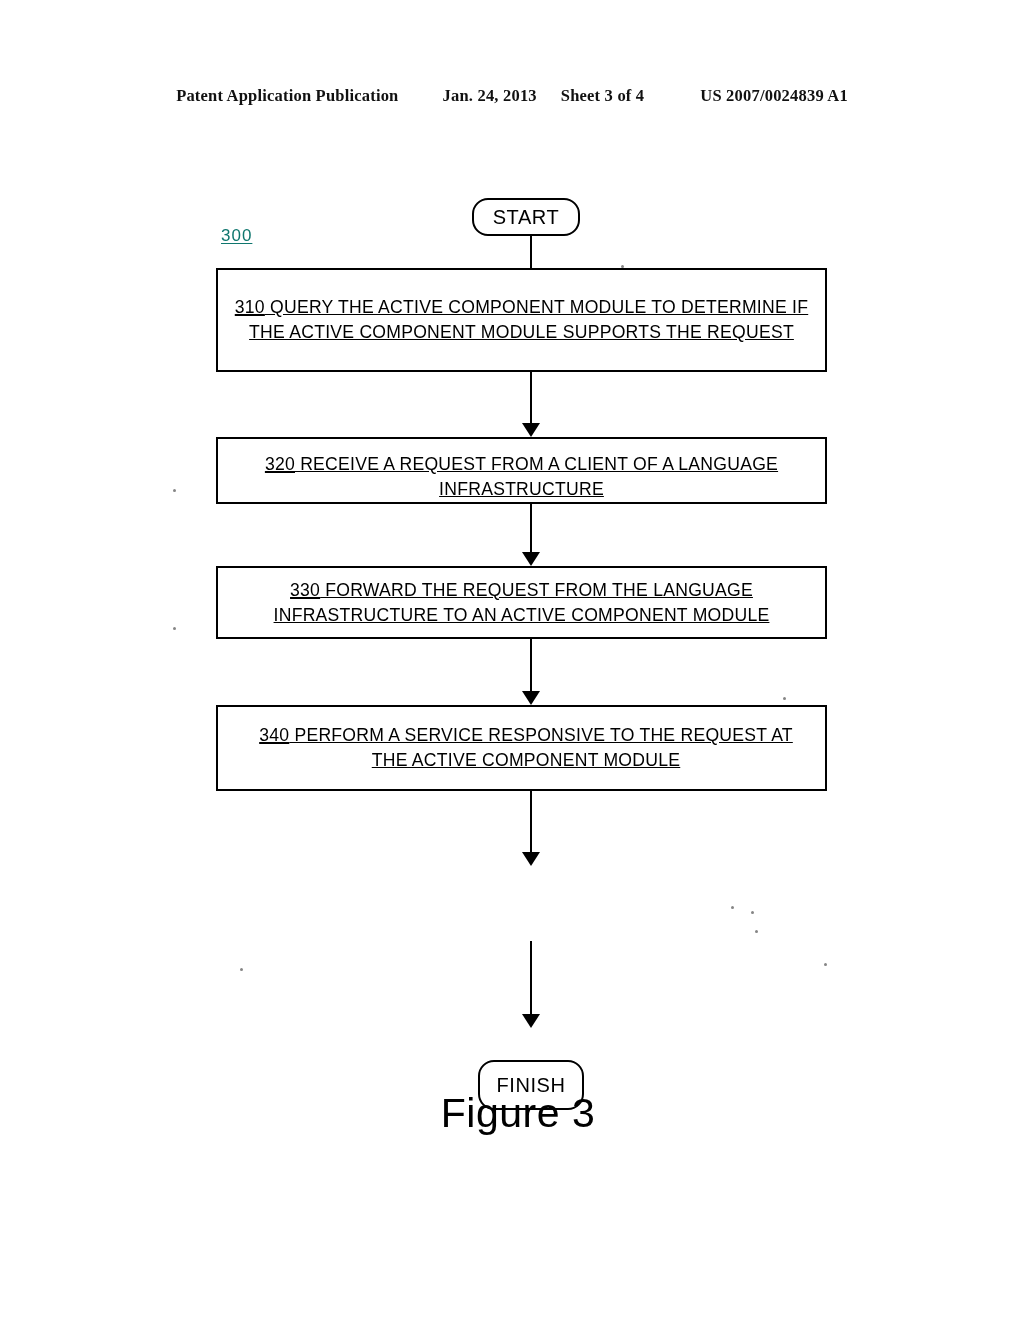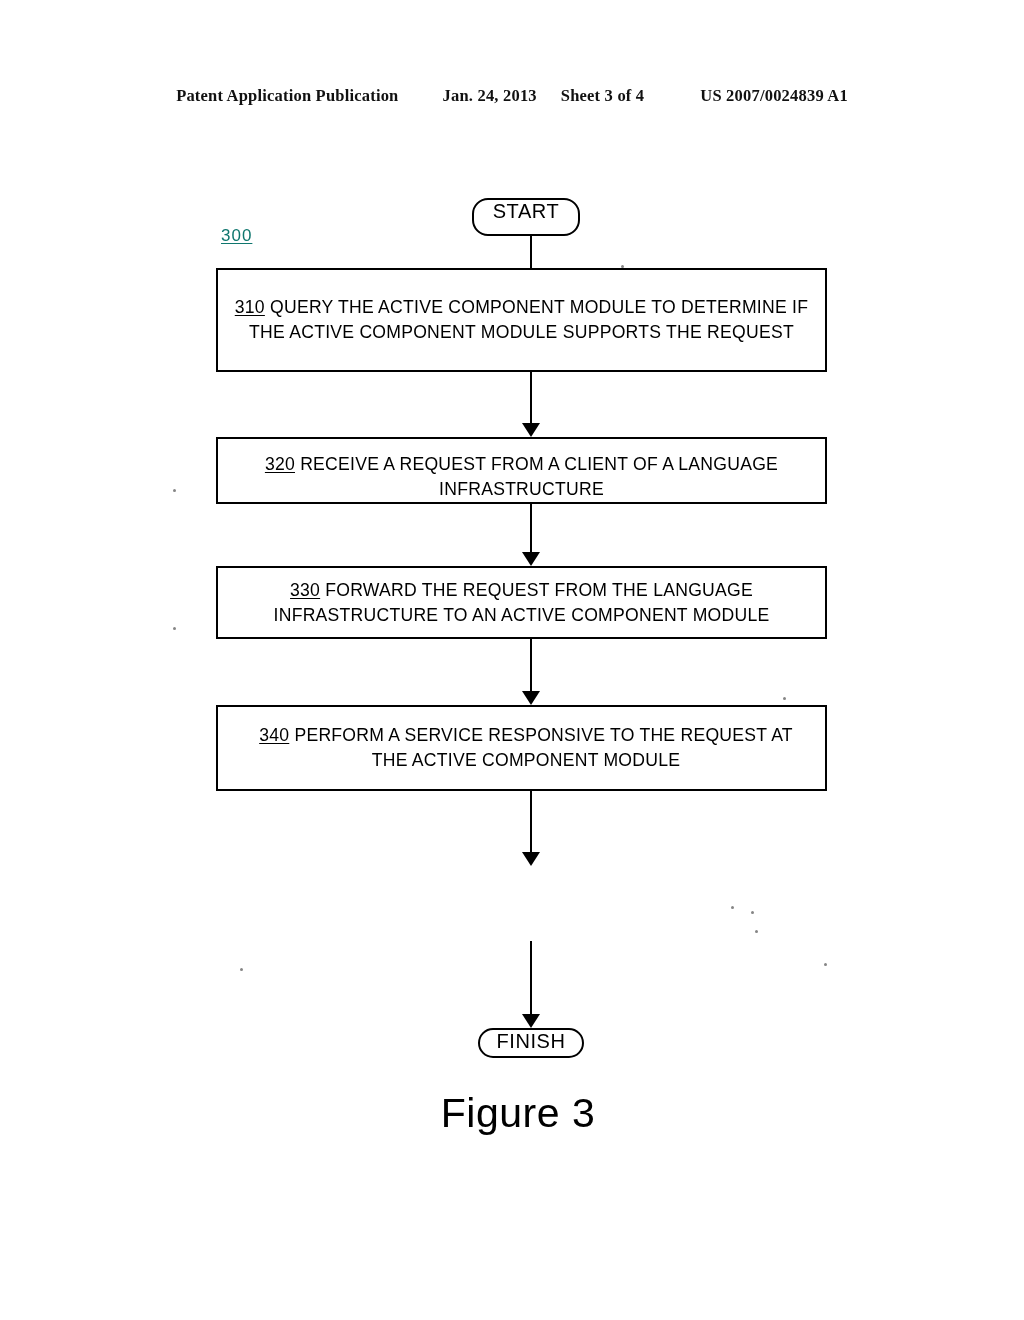--- a/index.html
+++ b/index.html
@@ -47,43 +47,44 @@
     height: 1320px;
   }
 
   
   .terminator {
     position: absolute;
     border: 2.5px solid #000;
     border-radius: 16px;
     background: #fff;
     display: flex;
-    align-items: flex-start;
+    align-items: center;
     justify-content: center;
     font-size: 20px;
     letter-spacing: 0.6px;
     color: #000;
     box-sizing: border-box;
   }
   .terminator.start  { left: 472px; top: 198px;  width: 108px; height: 38px; }
-  .terminator.finish { left: 478px; top: 1028px; width: 106px; height: 30px; }
+  .terminator.finish { left: 478px; top: 1060px; width: 106px; height: 50px; }
 
   
   .process-box {
     position: absolute;
     left: 216px;
     width: 611px;
     border: 2.2px solid #000;
     background: #fff;
     box-sizing: border-box;
     display: flex;
     align-items: center;
     justify-content: center;
     text-align: center;
     padding: 0 14px;
+    text-decoration: underline;
   }
   .process-box .box-text {
     font-size: 17.6px;
     line-height: 1.42;
     letter-spacing: 0.25px;
     color: #000;
   }
   .ref-num {
     text-decoration: underline;
     text-underline-offset: 2px;

